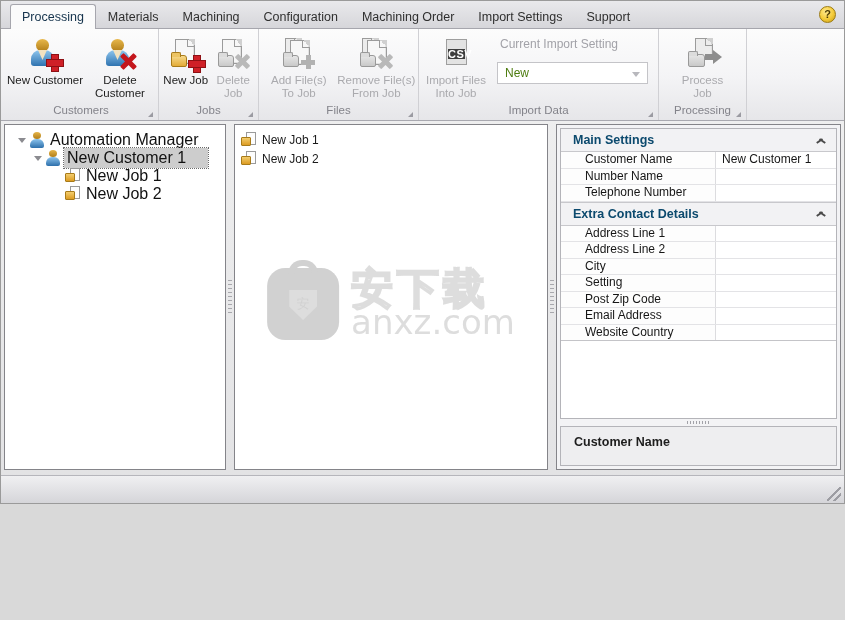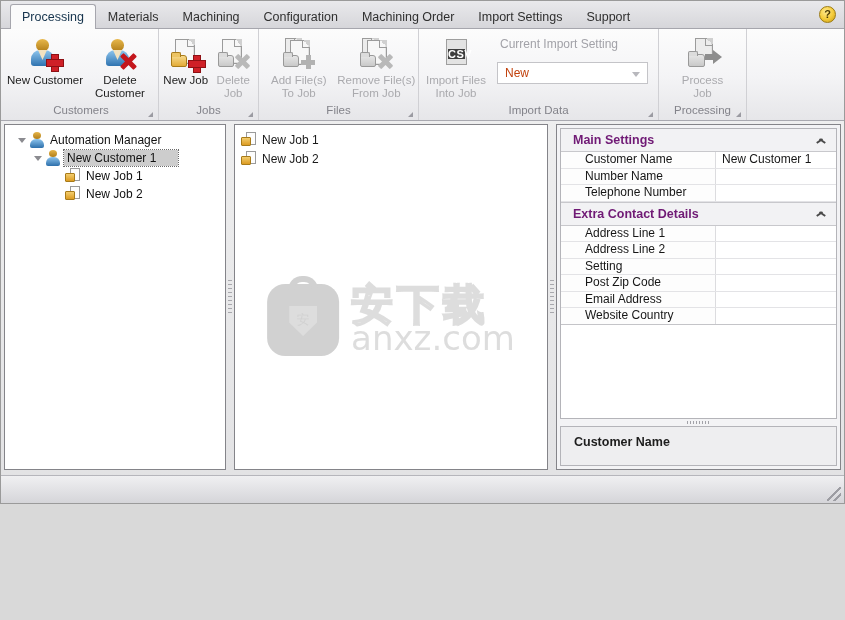--- a/index.html
+++ b/index.html
@@ -244,21 +244,21 @@
   .combo-area { padding: 4px 8px 0 6px; width: 178px; }
   .combo-caption {
     font-size: 12px; color: #a2a2a8; padding-left: 3px; margin-bottom: 11px;
   }
   .combo {
     height: 22px;
     background: #fff;
     border: 1px solid #c4c4c8;
     display: flex; align-items: center;
     padding: 0 4px 0 7px;
-    font-size: 12px; color: #c2410c;
+    font-size: 12px; color: #4d7c0f;
     position: relative;
   }
   .combo .caret {
     position: absolute; right: 7px; top: 9px;
     width: 0; height: 0;
     border-left: 4px solid transparent;
     border-right: 4px solid transparent;
     border-top: 5px solid #b8b8bd;
   }
 
@@ -294,21 +294,21 @@
   #files-panel { flex: 1 1 auto; }
   #props-panel {
     width: 285px; flex: 0 0 285px;
     background: #f3f3f5;
     border: 1px solid #848489;
     display: flex; flex-direction: column;
     padding: 3px;
   }
 
   
-  .tree { padding: 6px 0 0 0; font-size: 12px; }
+  .tree { padding: 6px 0 0 0; font-size: 16px; }
   .tnode {
     display: flex; align-items: center;
     height: 18px; padding-right: 6px;
     white-space: nowrap; cursor: default;
   }
   .tnode .exp {
     width: 14px; height: 18px;
     display: flex; align-items: center; justify-content: center;
     flex: 0 0 14px;
   }
@@ -359,21 +359,20 @@
 
   
   .watermark {
     position: absolute;
     left: 50%; top: 52%;
     transform: translate(-50%, -50%);
     display: flex; align-items: center;
     opacity: .95;
     pointer-events: none;
     user-select: none;
-    margin-top: 16px;
   }
   .wm-badge {
     width: 72px; height: 72px;
     border-radius: 18px;
     background: #cfcfcf;
     position: relative;
     margin-right: 12px;
   }
   .wm-badge .handle {
     position: absolute; left: 21px; top: -8px;
@@ -413,21 +412,21 @@
     background: #fff;
     border: 1px solid #b4b4b9;
     overflow: hidden;
     position: relative;
   }
   .cat-header {
     display: flex; align-items: center; justify-content: space-between;
     background: #f2f2f4;
     border-bottom: 1px solid #c8c8cc;
     padding: 4px 10px 4px 12px;
-    font-size: 12.5px; font-weight: bold; color: #701a75;
+    font-size: 12.5px; font-weight: bold; color: #0c4a6e;
     cursor: default;
   }
   .chev {
     width: 10px; height: 7px; position: relative;
   }
   .chev::before, .chev::after {
     content: ""; position: absolute; top: 3px;
     width: 7px; height: 1.6px; background: #4a4a4a;
   }
   .chev::before { left: 0; transform: rotate(-35deg); }
@@ -753,20 +752,24 @@
         </div>
         <div class="prow">
           <div class="pname">Address Line 1</div>
           <div class="pval"></div>
         </div>
         <div class="prow">
           <div class="pname">Address Line 2</div>
           <div class="pval"></div>
         </div>
         <div class="prow">
+          <div class="pname">City</div>
+          <div class="pval"></div>
+        </div>
+        <div class="prow">
           <div class="pname">Setting</div>
           <div class="pval"></div>
         </div>
         <div class="prow">
           <div class="pname">Post Zip Code</div>
           <div class="pval"></div>
         </div>
         <div class="prow">
           <div class="pname">Email Address</div>
           <div class="pval"></div>

